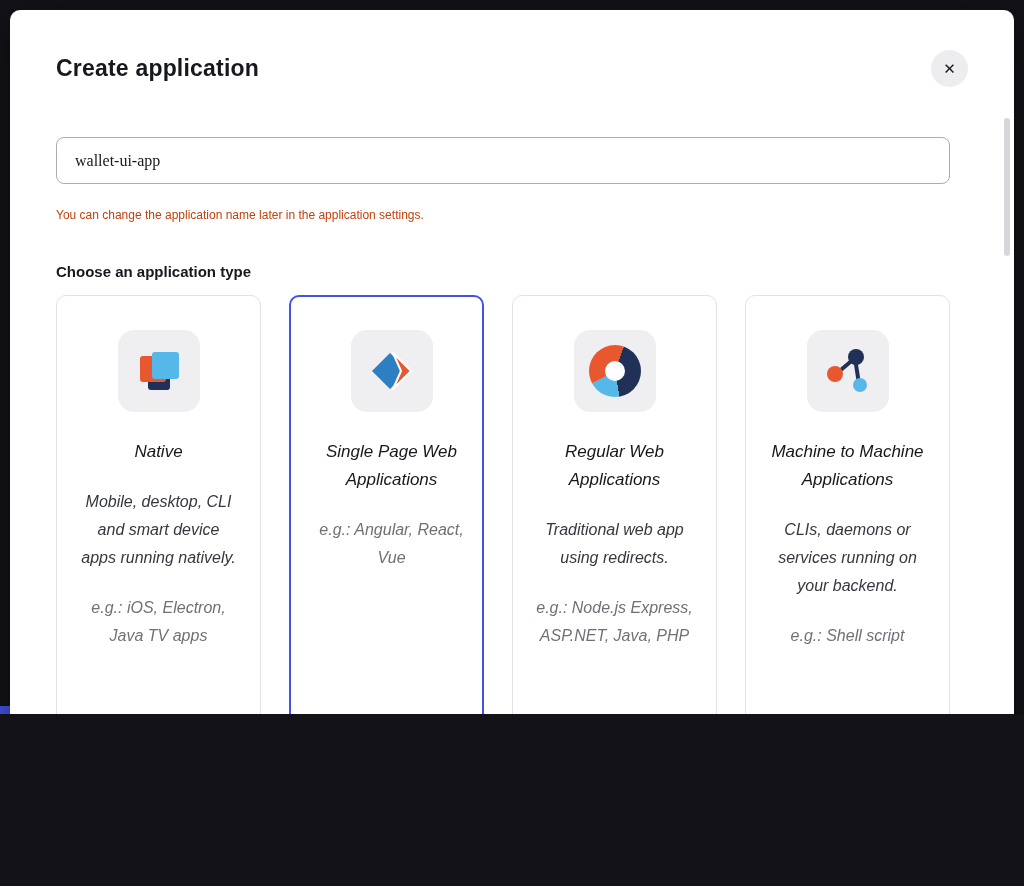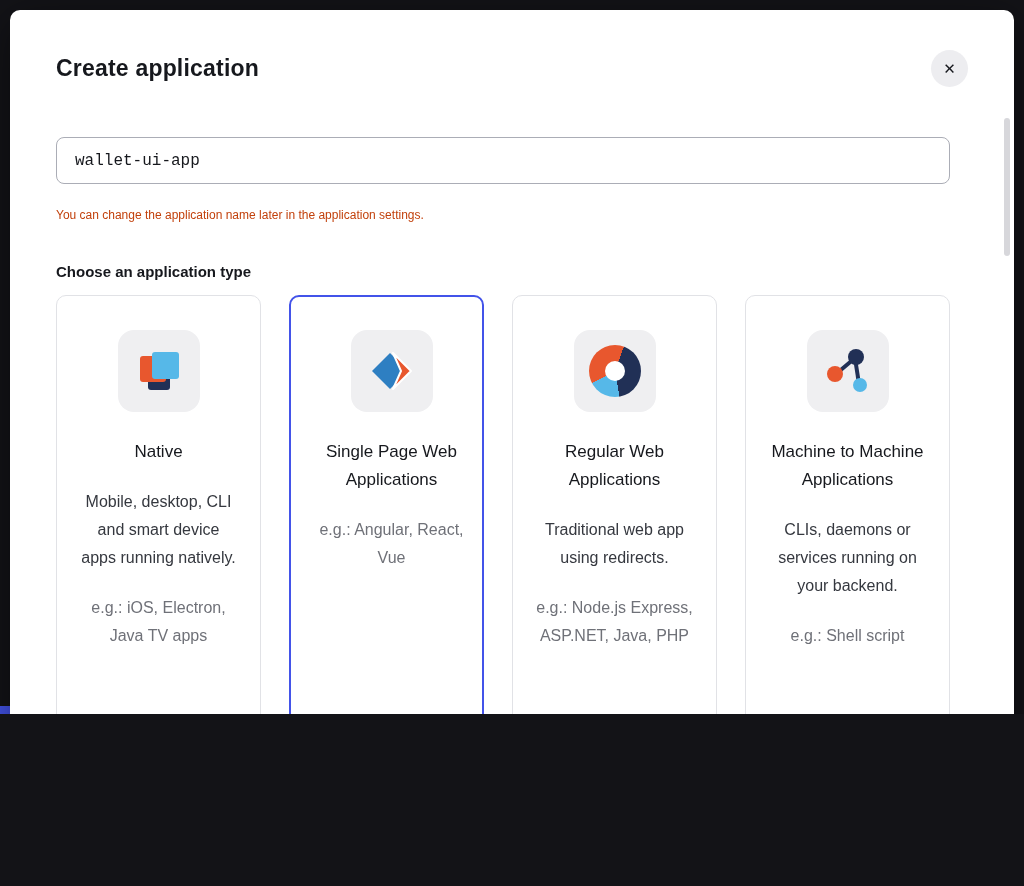--- a/index.html
+++ b/index.html
@@ -19,25 +19,25 @@
          border-radius:10px;box-shadow:0 10px 40px rgba(0,0,0,.45);}
 
   .modal-header{display:flex;justify-content:space-between;align-items:flex-start;padding:44px 46px 0 46px;}
   .modal-title{margin:0;font-size:23px;font-weight:700;color:#16181d;letter-spacing:.2px;line-height:28px;}
   .close-btn{width:37px;height:37px;border-radius:50%;background:#ededf0;border:none;cursor:pointer;
              display:flex;align-items:center;justify-content:center;margin-top:-4px;padding:0;}
   .close-btn span{font-size:15px;line-height:1;color:#16181d;}
 
   .modal-body{padding:0 64px 0 46px;}
   .name-input{display:block;width:100%;height:47px;margin-top:50px;border:1px solid #abadb6;border-radius:8px;
-              font-size:16px;color:#16181d;padding:0 18px;font-family:Liberation Mono, monospace;outline:none;background:#fff;}
+              font-size:16px;color:#16181d;padding:0 18px;font-family:Liberation Serif, serif;outline:none;background:#fff;}
   .helper{margin:20px 0 0 0;font-size:12px;color:#c2410c;line-height:22px;}
   .section-label{margin-top:36px;font-size:15px;font-weight:700;color:#16181d;line-height:20px;}
 
-  .cards{display:flex;gap:28px;margin-top:13px;height:455px;}
+  .cards{display:flex;gap:28px;margin-top:13px;height:455px;font-style:italic;}
   .card{flex:1 1 0;border:1px solid #e1e2e6;border-radius:10px;background:#fff;text-align:center;
         padding:34px 16px 0 16px;cursor:pointer;overflow:hidden;}
   .card.selected{border:2px solid var(--accent);padding:33px 5px 0 15px;}
   .icon-tile{width:82px;height:82px;border-radius:16px;background:#efeff1;margin:0 auto;
              display:flex;align-items:center;justify-content:center;}
   .card-title{margin-top:26px;font-size:17px;font-weight:500;color:#16181d;line-height:28px;}
   .card-desc{margin-top:22px;font-size:16px;color:#35383f;line-height:28px;padding:0 6px;}
   .card-eg{margin-top:22px;font-size:16px;color:#6f7178;line-height:28px;padding:0 4px;}
 
   .modal-footer{display:flex;justify-content:flex-end;gap:13px;margin-top:40px;padding:0 46px;}

